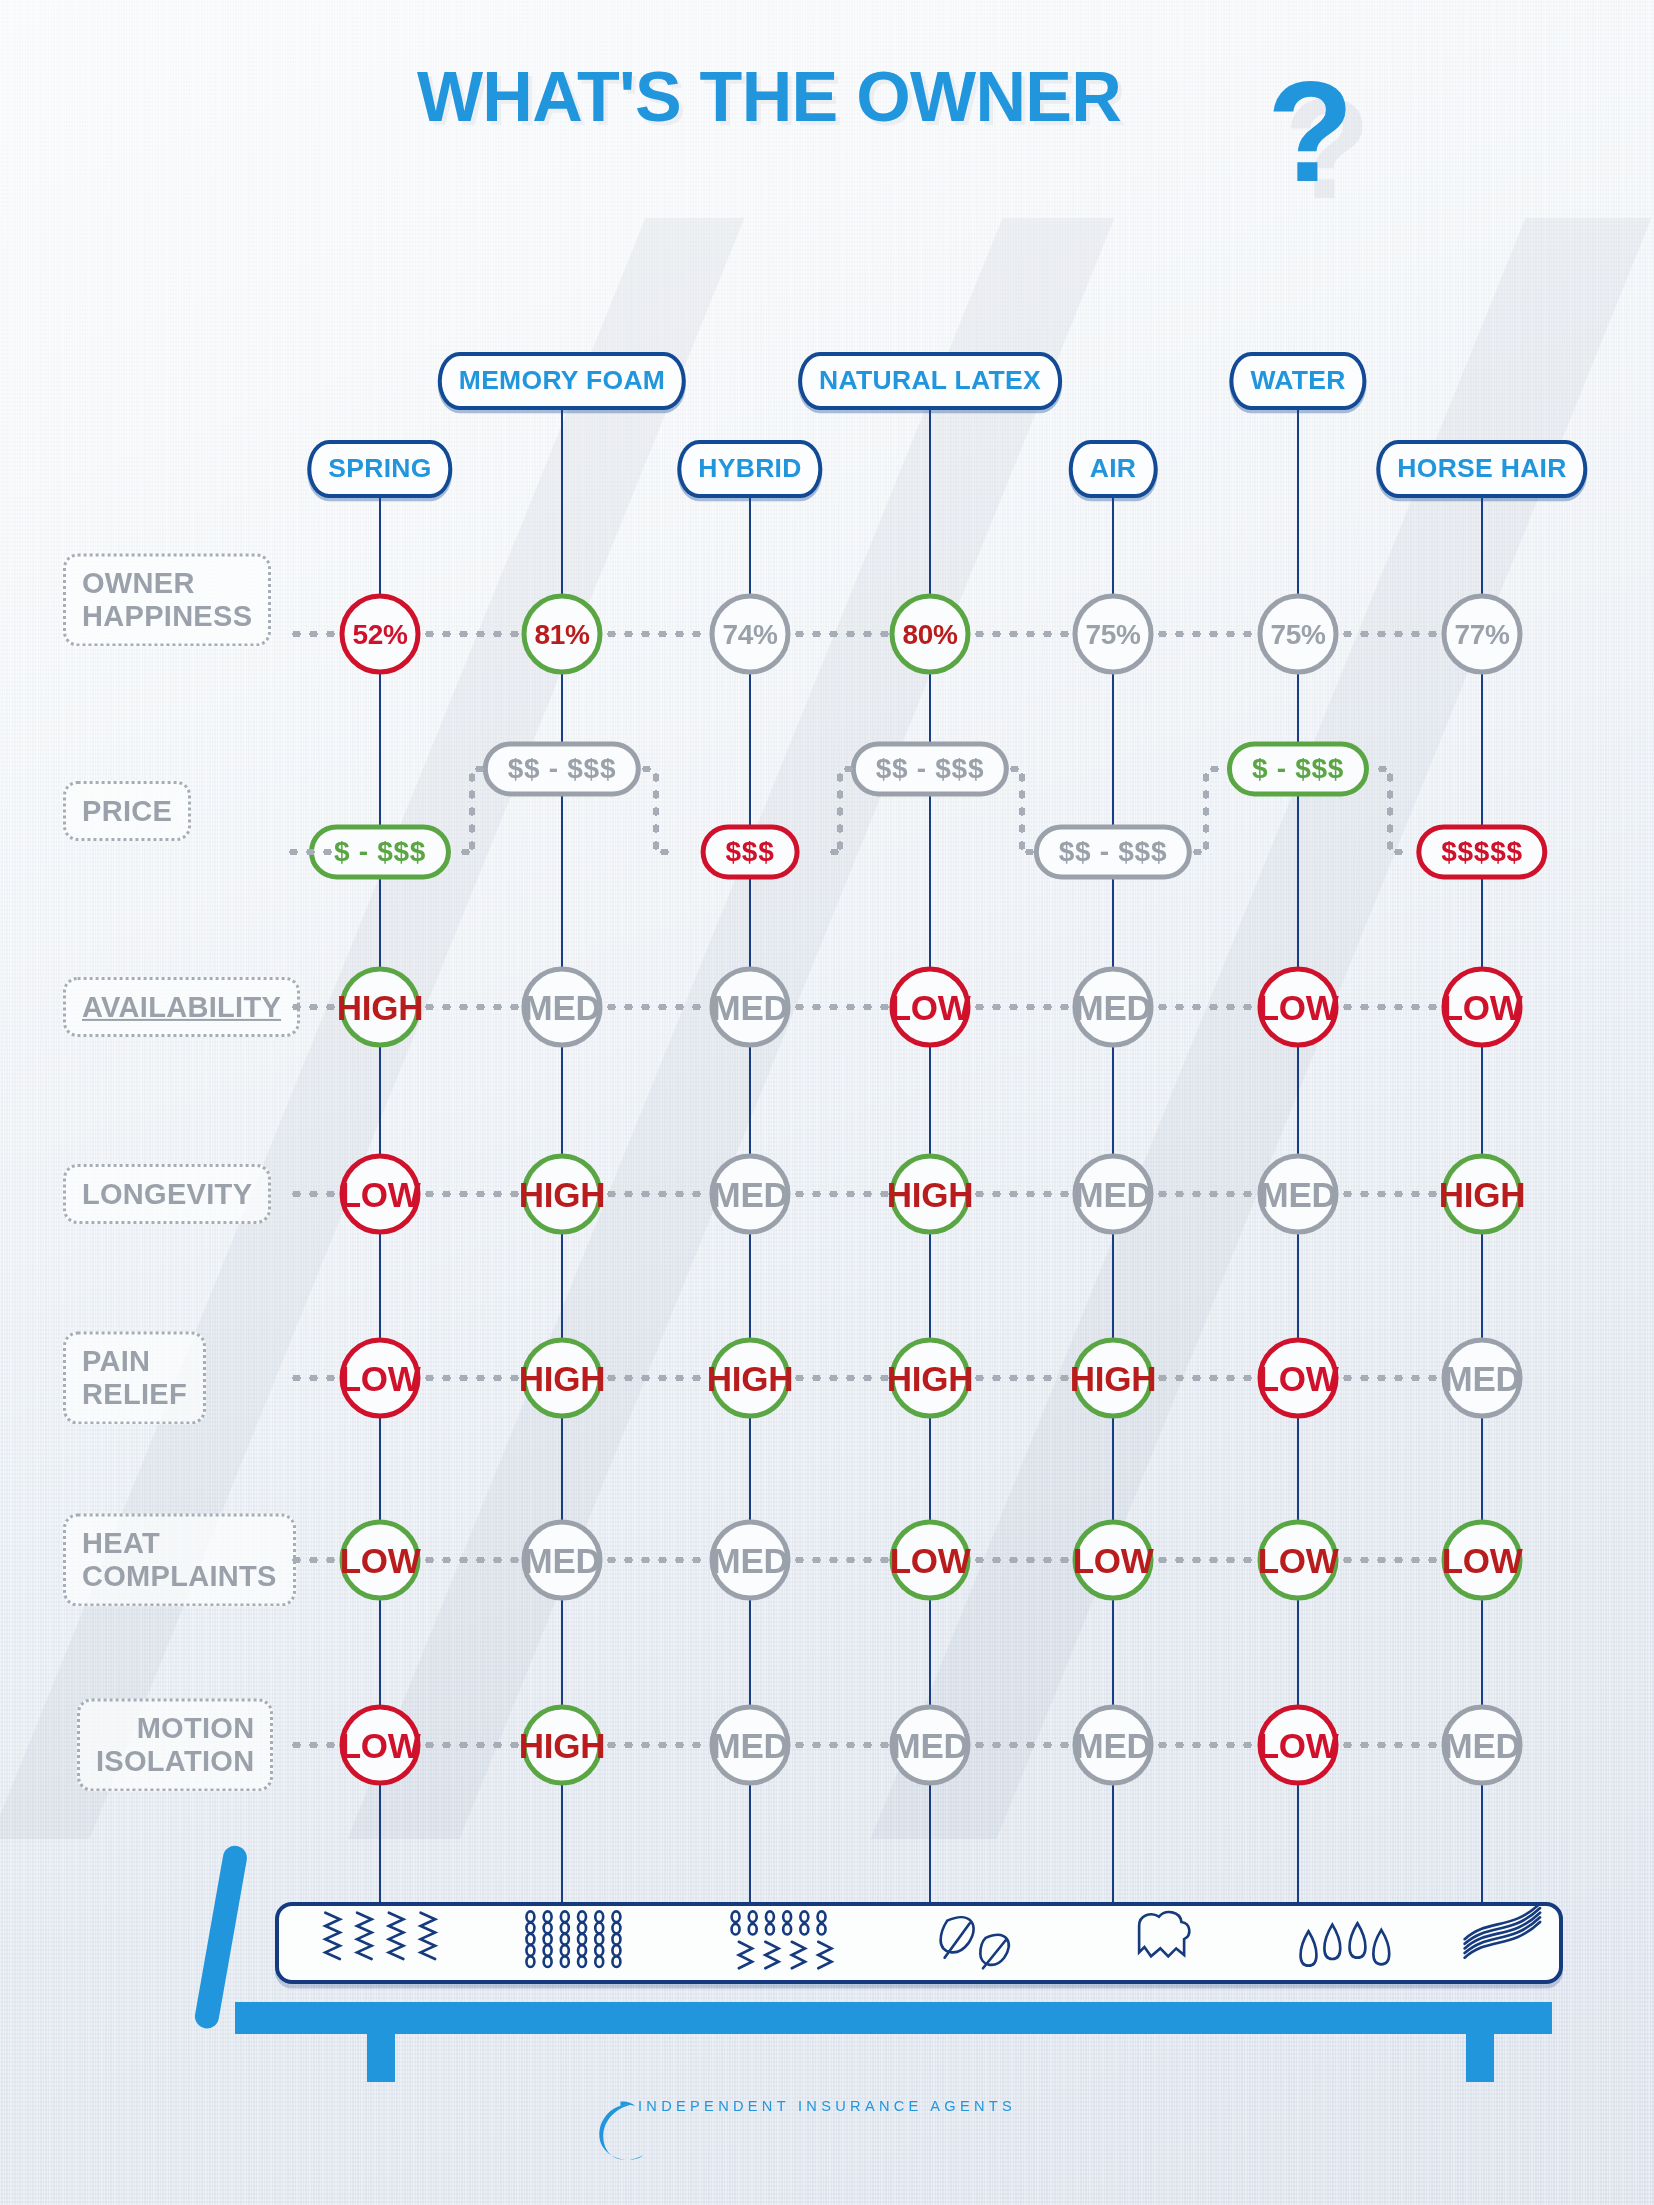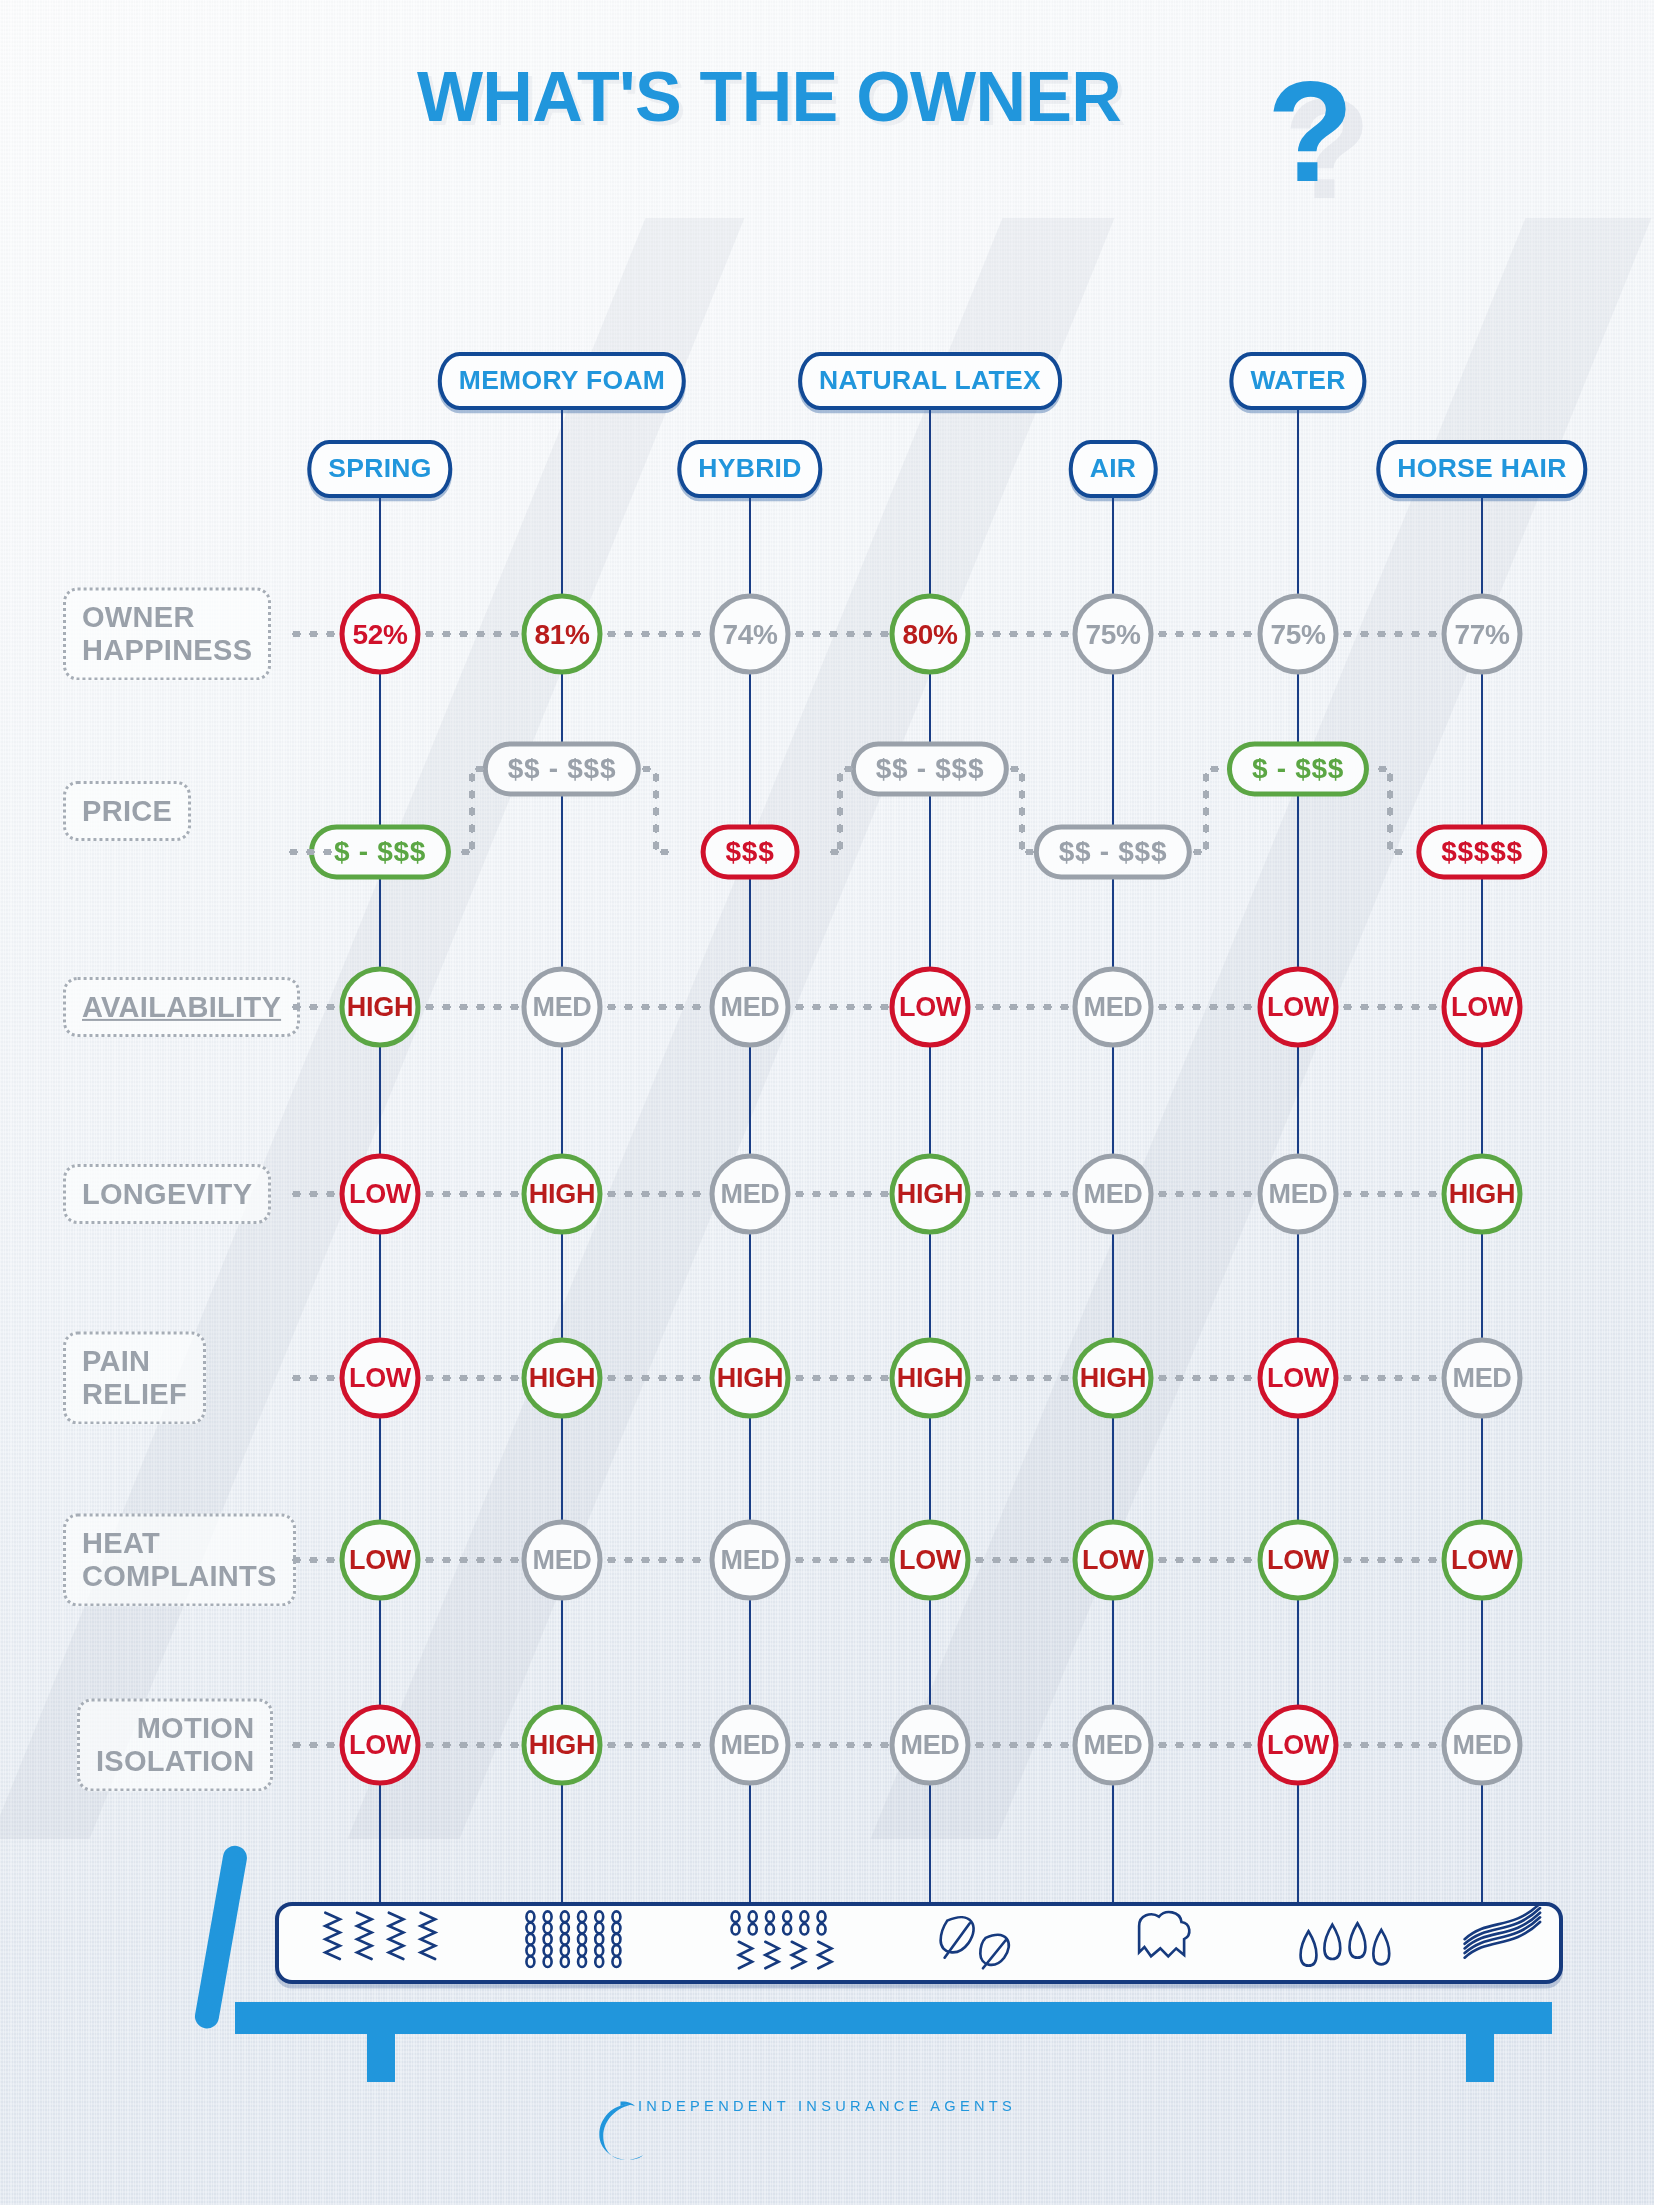--- a/index.html
+++ b/index.html
@@ -43,21 +43,21 @@
   
   .dots{position:absolute;height:6px;transform:translateY(-50%);
      background-image:radial-gradient(circle, #a6adb6 45%, rgba(0,0,0,0) 46%);
      background-size:17px 6px;background-repeat:repeat-x;}
 
   
   .cell{position:absolute;transform:translate(-50%,-50%);
      width:71px;height:71px;border-radius:50%;
      background:#fbfcfd;border:5.3px solid #9aa1aa;
      display:flex;align-items:center;justify-content:center;
-     font-weight:bold;font-size:27px;color:#9aa1aa;letter-spacing:-0.3px;}
+     font-weight:bold;font-size:35px;color:#9aa1aa;letter-spacing:-0.3px;}
   .cell.green{border-color:#5BA644;color:#b91c1c;}
   .cell.red{border-color:#D0112B;color:#D0112B;}
   .cell.pct{font-size:28px;}
 
   
   .pill{position:absolute;transform:translate(-50%,-50%);
      border:5.3px solid #9aa1aa;border-radius:661px;background:#fbfcfd;
      padding:6.6px 20px;white-space:nowrap;
      font-weight:bold;font-size:28px;color:#9aa1aa;letter-spacing:0.7px;}
   .pill.green{border-color:#5BA644;color:#5BA644;}
@@ -96,21 +96,21 @@
     <div class="colline" style="left: 1113px; top: 480px; height: 1424px;"></div>
     <div class="colline" style="left: 1298px; top: 392px; height: 1512px;"></div>
     <div class="colline" style="left: 1482px; top: 480px; height: 1424px;"></div>
     <div class="colhead" style="left: 380px; top: 440px;"><span>SPRING</span></div>
     <div class="colhead" style="left: 562px; top: 352px;"><span>MEMORY FOAM</span></div>
     <div class="colhead" style="left: 750px; top: 440px;"><span>HYBRID</span></div>
     <div class="colhead" style="left: 930px; top: 352px;"><span>NATURAL LATEX</span></div>
     <div class="colhead" style="left: 1113px; top: 440px;"><span>AIR</span></div>
     <div class="colhead" style="left: 1298px; top: 352px;"><span>WATER</span></div>
     <div class="colhead" style="left: 1482px; top: 440px;"><span>HORSE HAIR</span></div>
-    <div class="rowlabel" style="left: 63px; top: 634px; max-width: 238px;">
+    <div class="rowlabel" style="left: 63px; top: 600px; max-width: 238px;">
       <div>OWNER</div>
       <div>HAPPINESS</div>
     </div>
     <div class="rowlabel" style="left: 63px; top: 811px; max-width: 238px;">
       <div>PRICE</div>
     </div>
     <div class="rowlabel" style="left: 63px; top: 1007px; max-width: 238px; text-decoration: underline;">
       <div>AVAILABILITY</div>
     </div>
     <div class="rowlabel" style="left: 63px; top: 1194px; max-width: 238px;">

